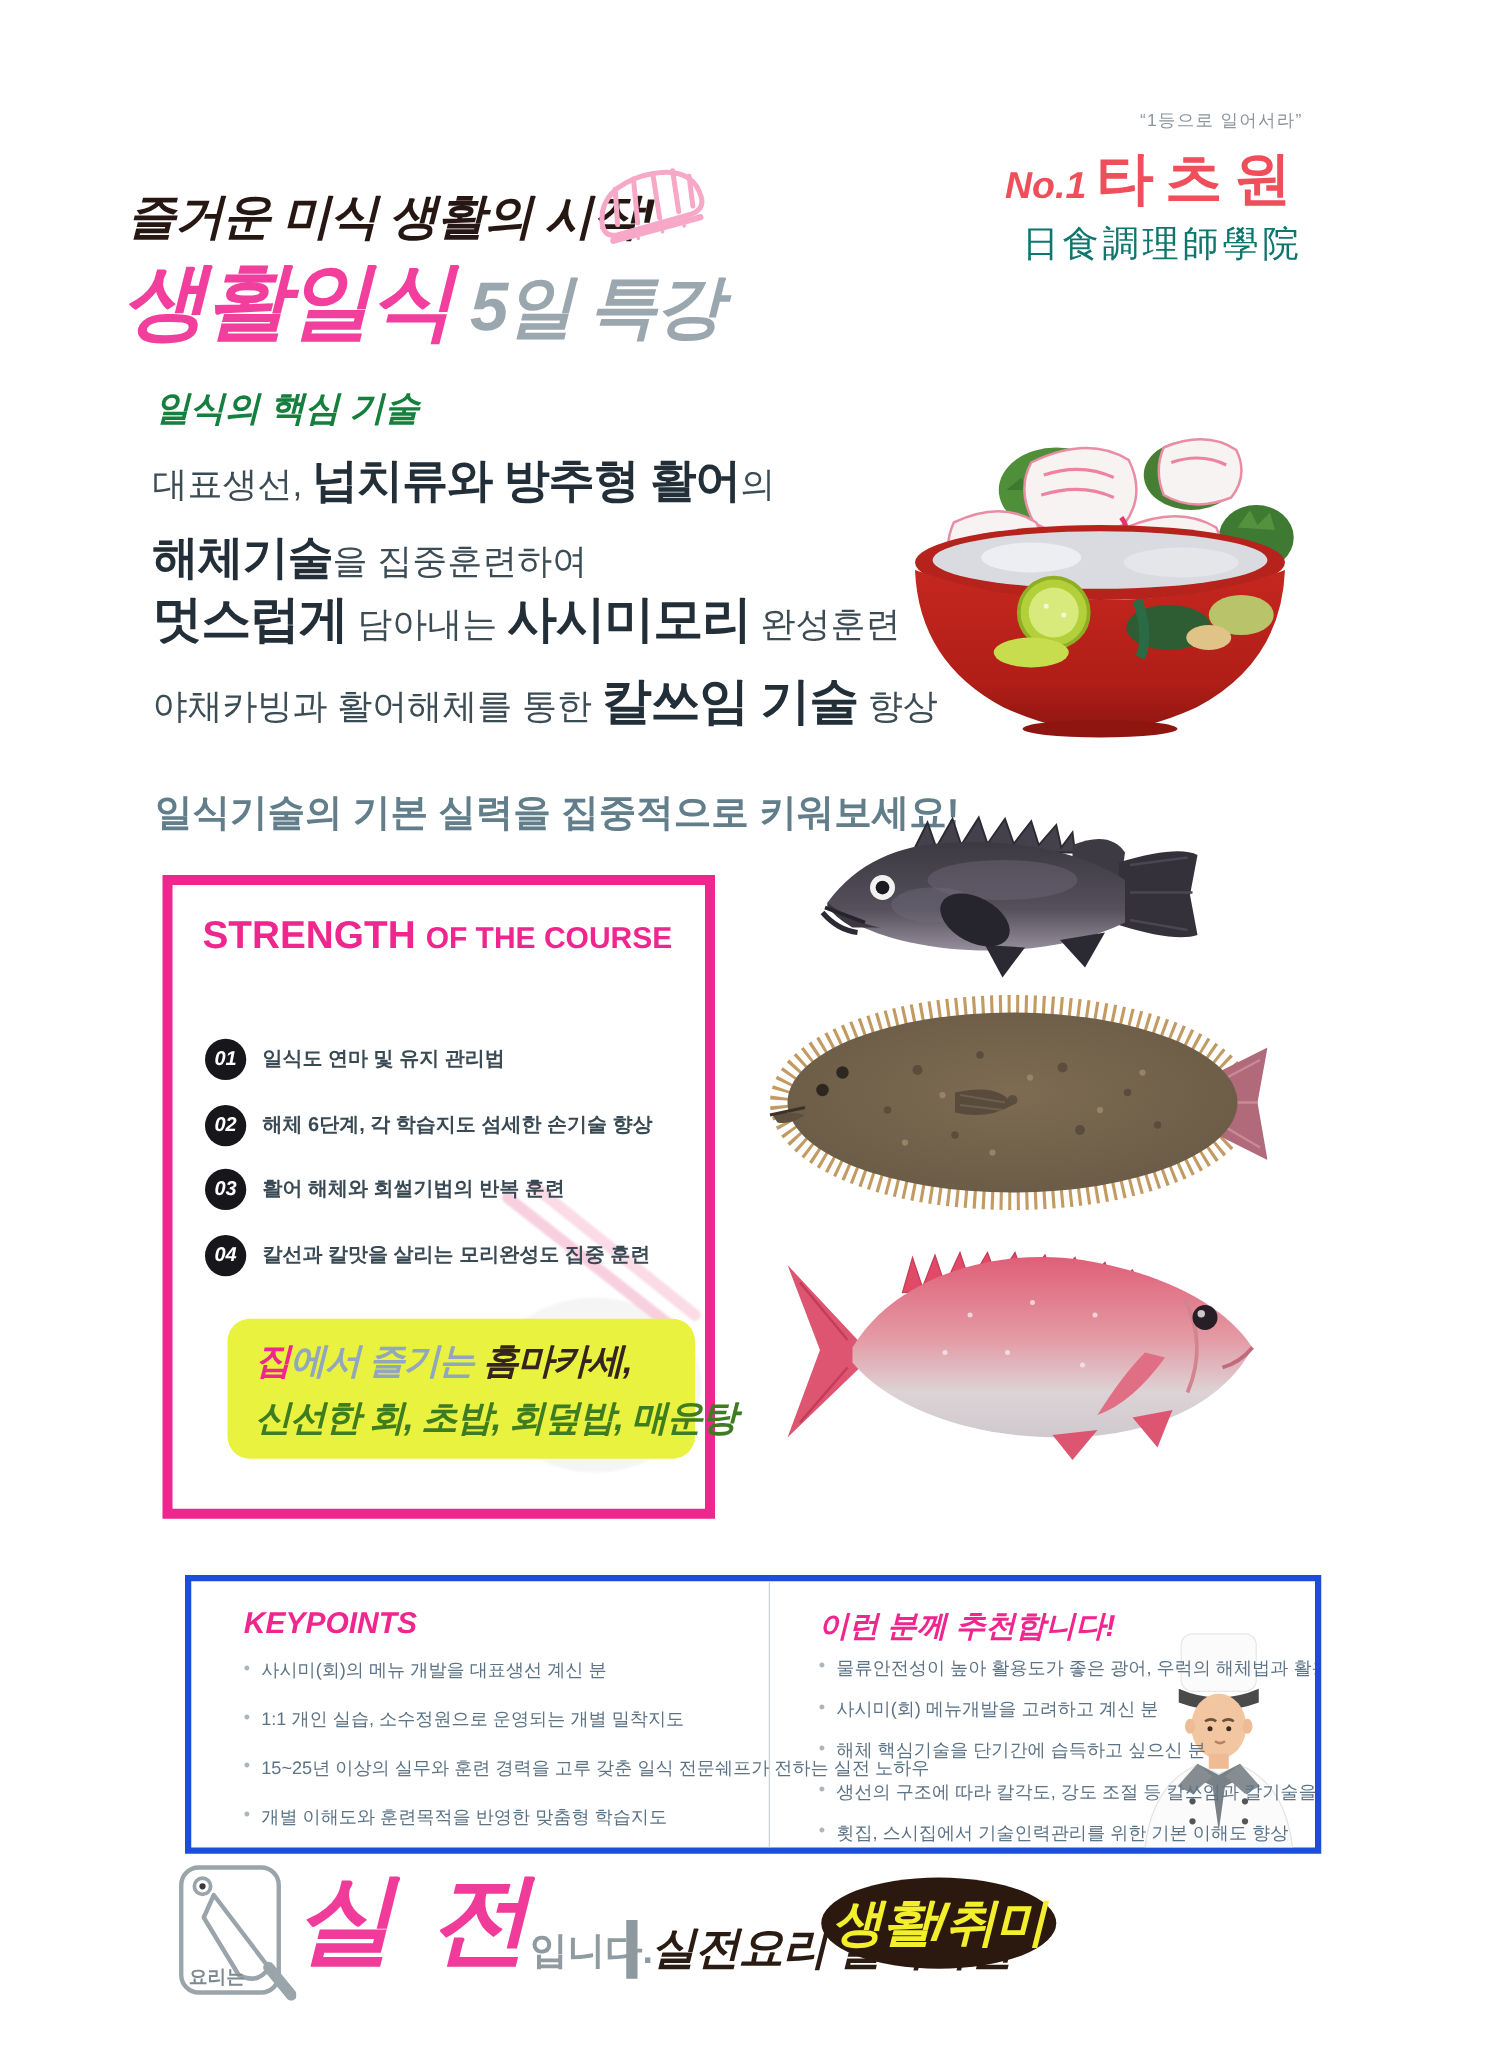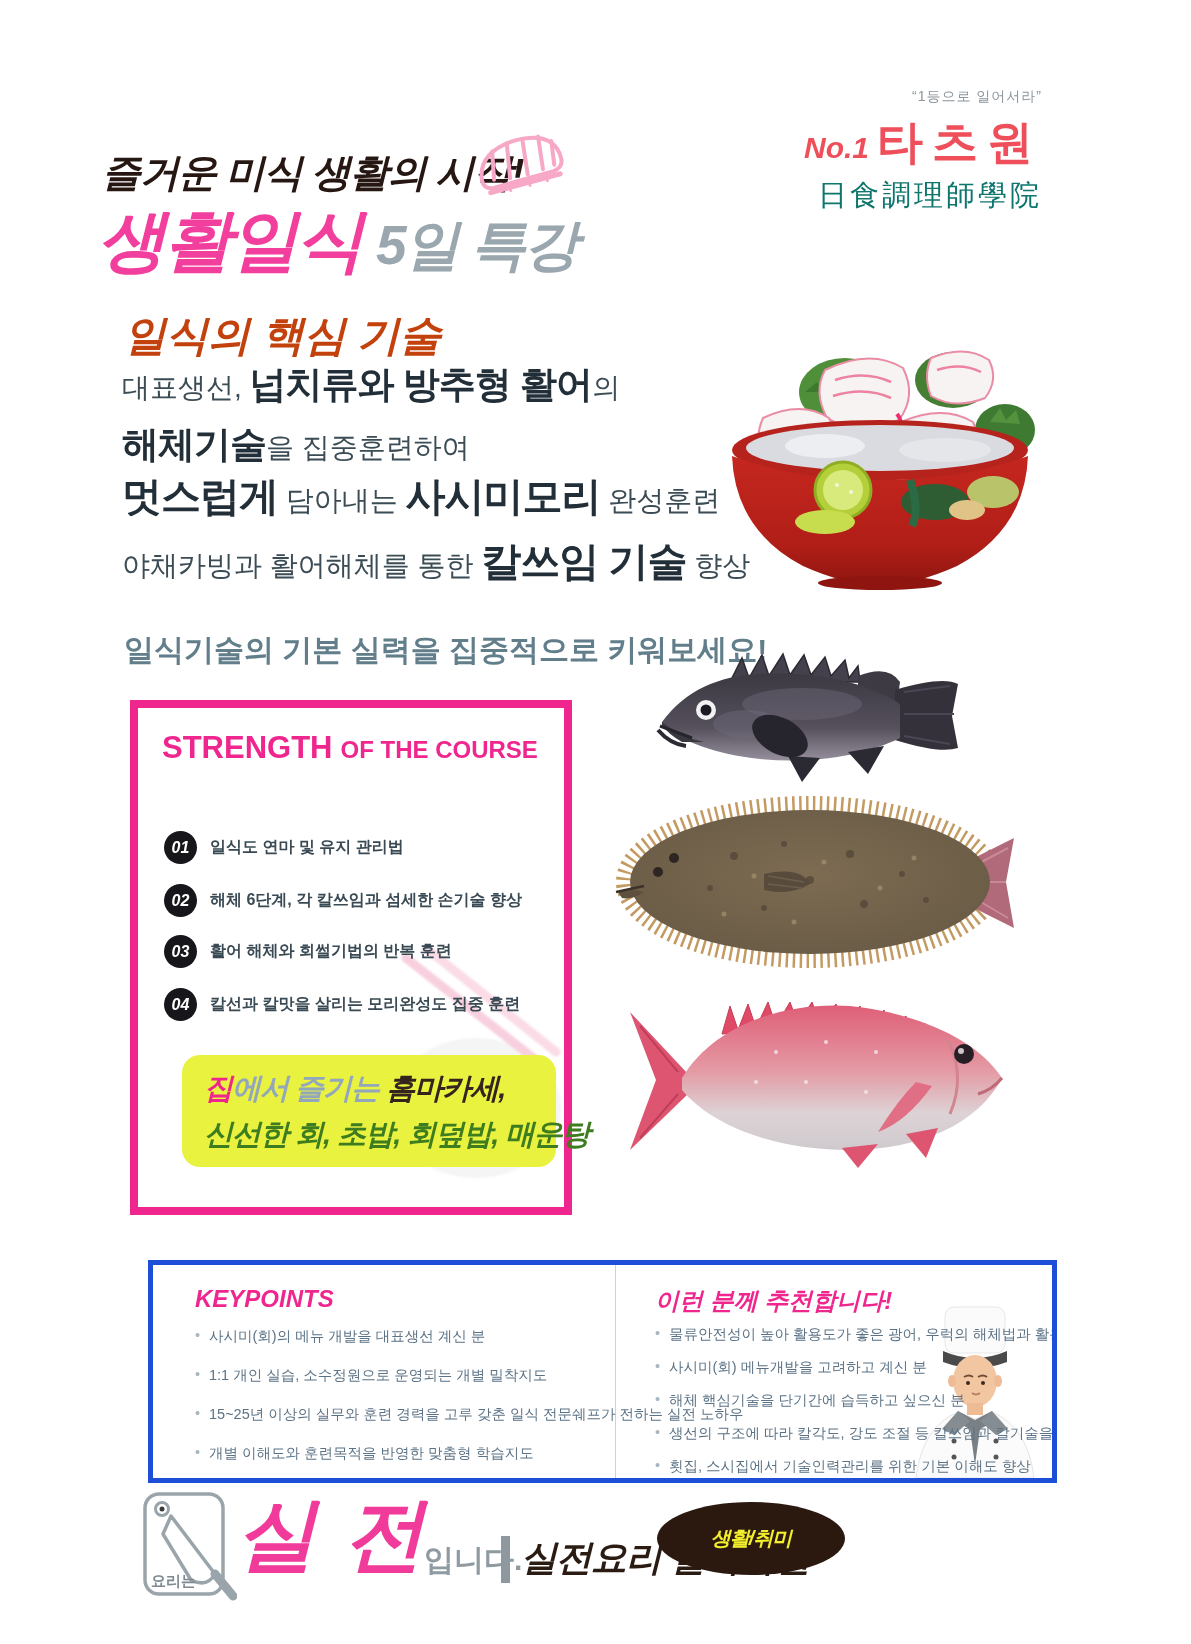--- a/index.html
+++ b/index.html
@@ -13,21 +13,21 @@
   .title-main{font-size:68px;font-weight:900;font-style:italic;color:#f23e9c;letter-spacing:-2px;}
   .title-sub{font-size:55px;font-weight:900;font-style:italic;color:#9ba7ae;margin-left:14px;letter-spacing:-2px;}
   .logo{left:788px;top:88px;width:254px;text-align:right;}
   .logo-slogan{font-size:14px;color:#8b959c;letter-spacing:1px;}
   .logo-row{margin-top:6px;white-space:nowrap;}
   .logo-no1{font-size:30px;font-style:italic;font-weight:700;color:#ee4f5a;margin-right:8px;
             font-family:Liberation Sans, sans-serif;}
   .logo-name{font-size:46px;font-weight:900;color:#ee4f5a;letter-spacing:9px;}
   .logo-hanja{margin-top:2px;font-size:29px;color:#0f766e;letter-spacing:3px;font-weight:400;}
   
-  .intro-heading{left:124px;top:308px;font-size:42px;font-weight:900;font-style:italic;color:#c2410c;}
+  .intro-heading{left:124px;top:308px;font-size:28px;font-weight:900;font-style:italic;color:#15803d;}
   .p1{left:122px;top:358px;line-height:53px;white-space:nowrap;}
   .p2{left:122px;top:468px;line-height:56px;white-space:nowrap;}
   .r{font-size:28px;font-weight:500;color:#3c4c55;}
   .b{font-size:37px;font-weight:800;color:#222f38;letter-spacing:-1px;}
   .b2{font-size:40px;font-weight:800;color:#222f38;letter-spacing:-1px;}
   .lead{left:124px;top:630px;font-size:30px;font-weight:700;color:#617e8a;}
   
   .strength-box{left:130px;top:700px;width:426px;height:499px;border:8px solid #f0268f;background:#fff;}
   .strength-inner{position:relative;width:100%;height:100%;}
   .deco{position:absolute;opacity:.55;filter:blur(1px);}
@@ -63,21 +63,21 @@
   
   .board{left:131px;top:1486px;}
   .brand-script{left:236px;top:1482px;font-size:80px;font-weight:900;font-style:italic;color:#f03b9a;
                 font-family:"Liberation Serif",serif;letter-spacing:4px;white-space:nowrap;}
   .brand-suffix{left:424px;top:1540px;font-size:30px;font-weight:700;color:#8f9aa1;}
   .foot-bar{left:501px;top:1536px;width:9px;height:47px;background:#8d999f;}
   .academy{left:521px;top:1534px;font-size:36px;font-weight:900;font-style:italic;color:#2a1b13;
            letter-spacing:-1px;white-space:nowrap;}
   .badge{left:657px;top:1502px;width:188px;height:73px;background:#2b1910;border-radius:50%;
          display:flex;align-items:center;justify-content:center;}
-  .badge span{color:#f4ef2d;font-size:20px;font-weight:900;font-style:italic;letter-spacing:-1px;}
+  .badge span{color:#f4ef2d;font-size:41px;font-weight:900;font-style:italic;letter-spacing:-1px;}
   .tags{left:858px;top:1498px;white-space:nowrap;font-style:italic;}
   .tag-big{font-size:45px;font-weight:900;color:#f0309a;letter-spacing:-2px;}
   .tag-small{font-size:23px;font-weight:800;color:#2b1910;}
   .tag-sep{font-size:23px;font-weight:800;color:#2b1910;margin:0 6px;}
 </style>
 </head>
 <body>
 
 <div id="page">
 
@@ -195,21 +195,21 @@
       <div class="strength-title">
         <span class="st-main">STRENGTH</span><span class="st-rest">OF THE COURSE</span>
       </div>
 
       <div class="sitem" style="top:123px;">
         <span class="snum">01</span>
         <span class="stext">일식도 연마 및 유지 관리법</span>
       </div>
       <div class="sitem" style="top:176px;">
         <span class="snum">02</span>
-        <span class="stext">해체 6단계, 각 칼쓰임과 섬세한 손기술 향상</span>
+        <span class="stext">해체 6단계, 각 학습지도 섬세한 손기술 향상</span>
       </div>
       <div class="sitem" style="top:227px;">
         <span class="snum">03</span>
         <span class="stext">활어 해체와 회썰기법의 반복 훈련</span>
       </div>
       <div class="sitem" style="top:280px;">
         <span class="snum">04</span>
         <span class="stext">칼선과 칼맛을 살리는 모리완성도 집중 훈련</span>
       </div>
 

